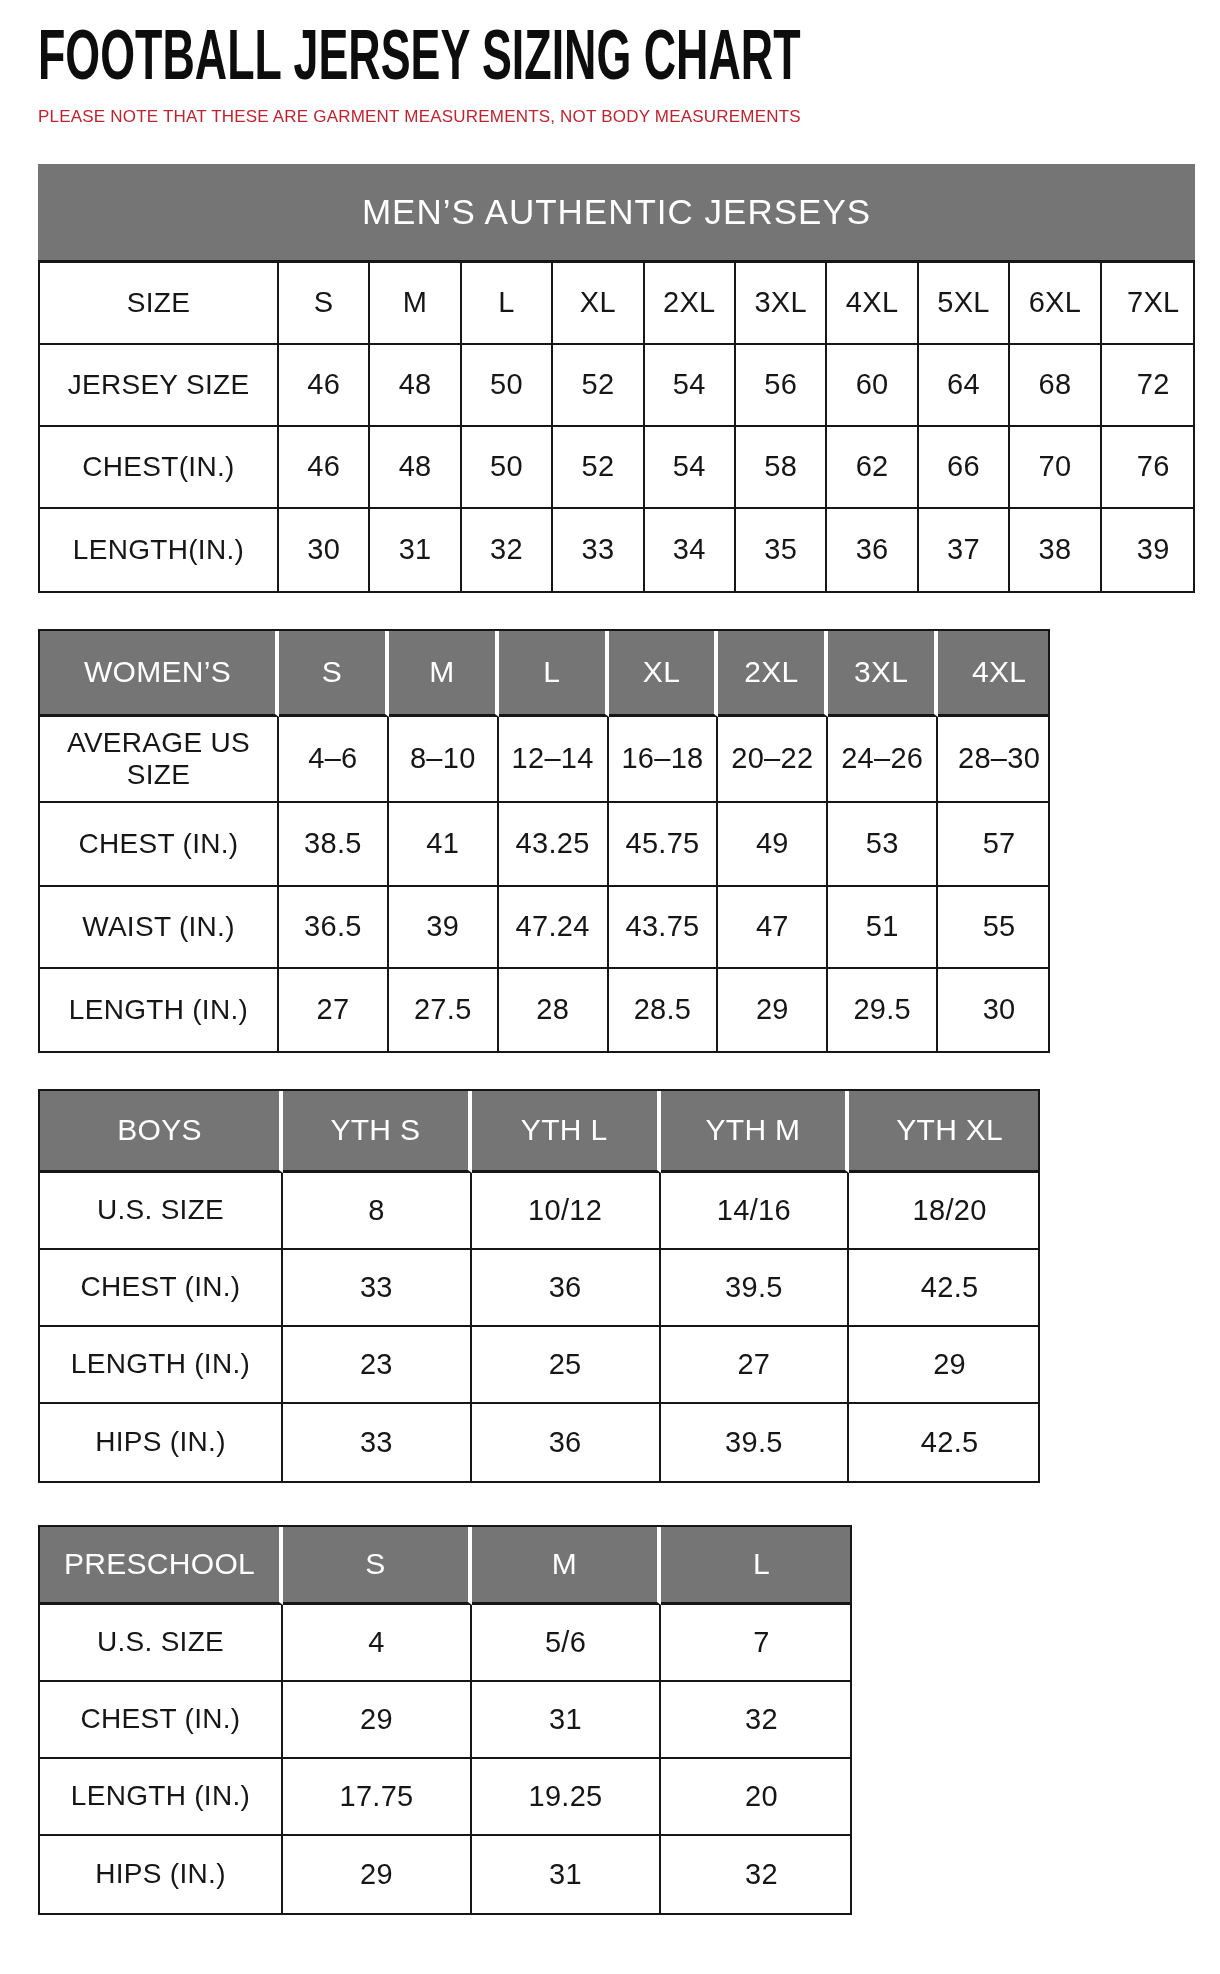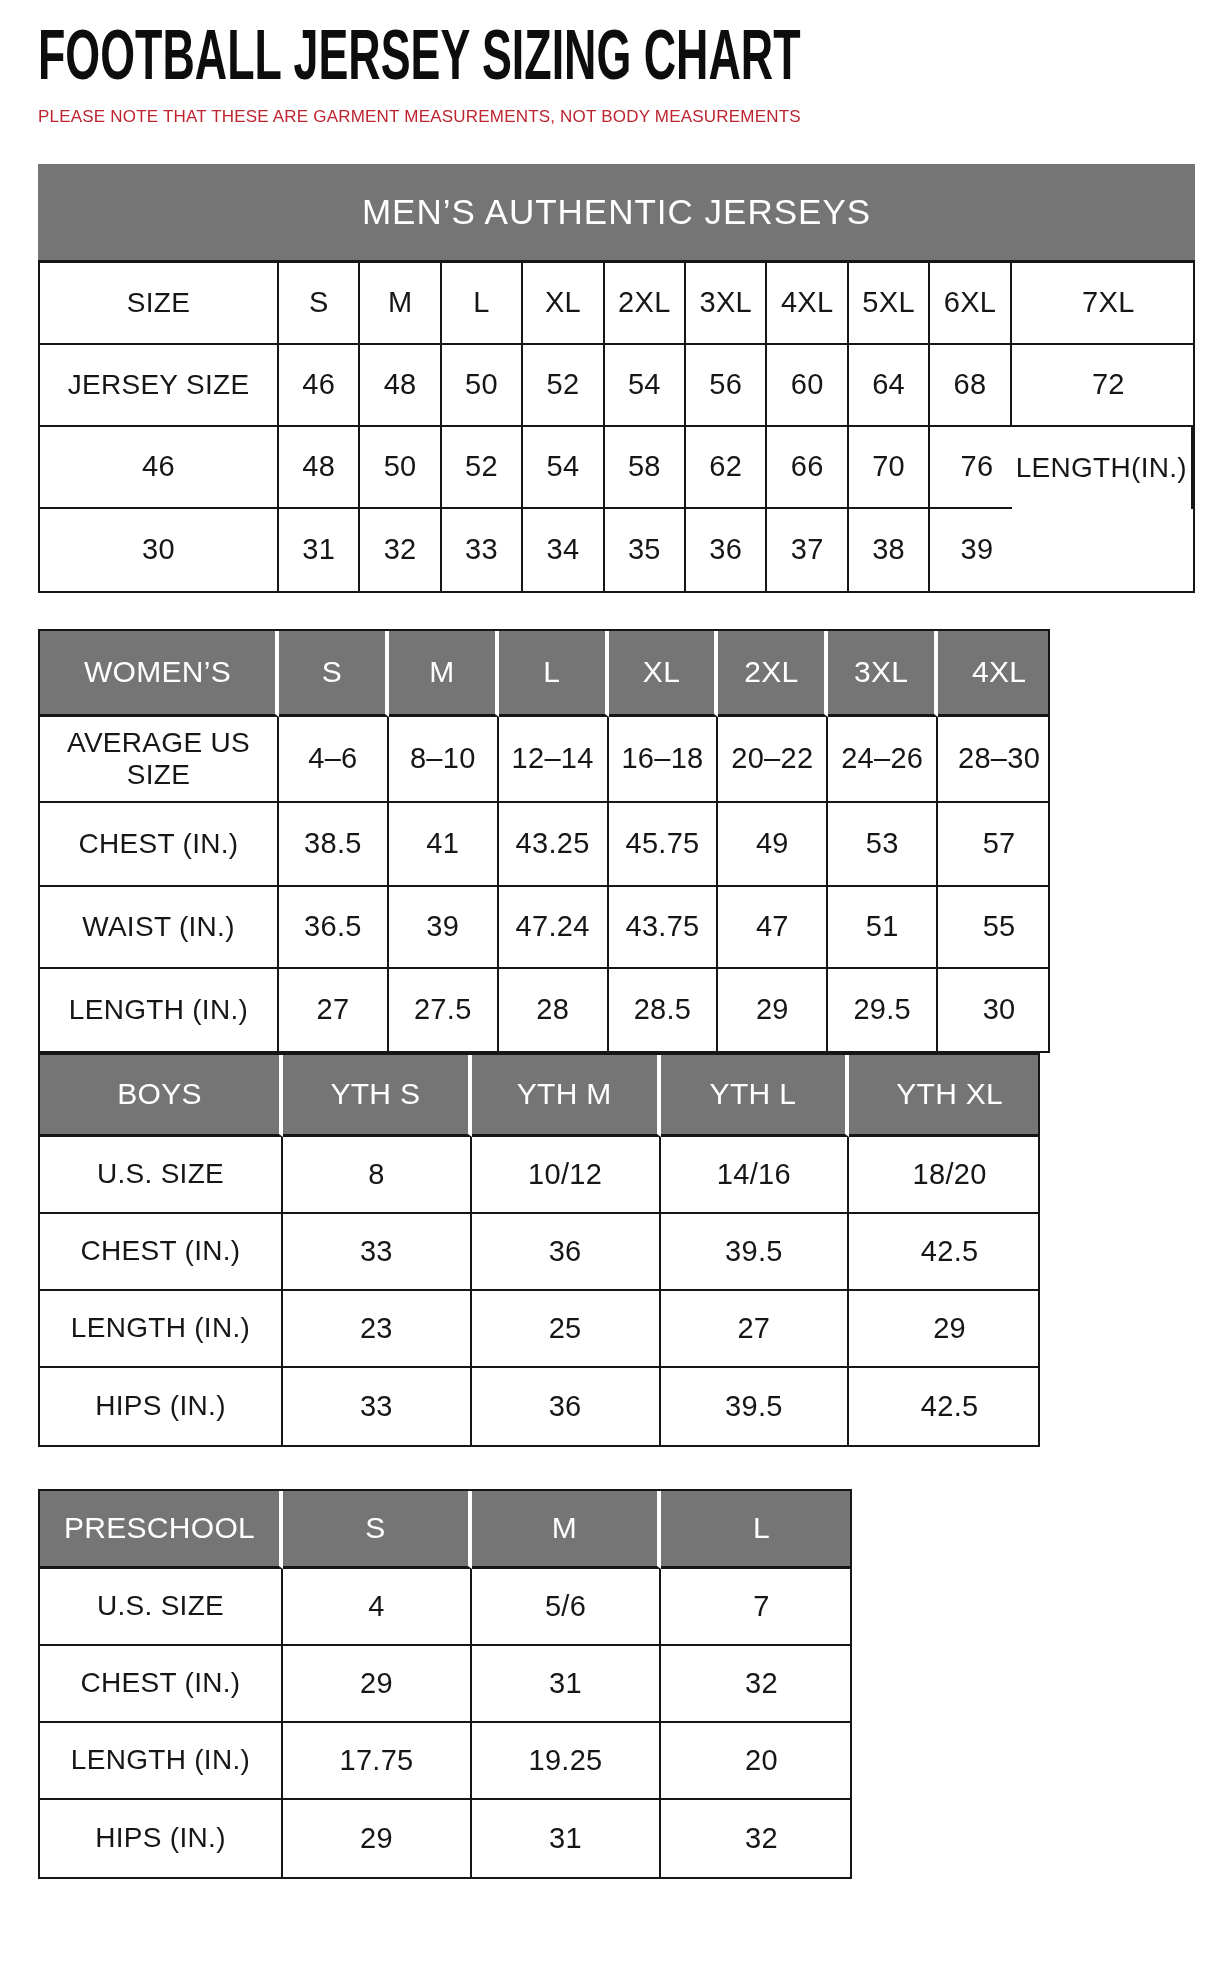--- a/index.html
+++ b/index.html
@@ -23,21 +23,21 @@
     font-size: 17px; line-height: 1.28;
     max-width: 872px;
     color: #be2430;
     font-weight: normal;
     letter-spacing: 0.2px;
   }
 
   .sizing-table { margin-top: 0; }
   .tbl-mens      { margin-top: 36px; }
   .tbl-womens    { margin-top: 36px; }
-  .tbl-boys      { }
+  .tbl-boys      { margin-top: 36px; }
   .tbl-preschool { margin-top: 42px; }
 
   .banner {
     width: 1157px; height: 96px;
     background: #757575; color: #ffffff;
     display: flex; align-items: center; justify-content: center;
     font-size: 35px; letter-spacing: 1px;
   }
 
   .tbl-grid { display: grid; border: 2px solid #161616; background: #ffffff; }
@@ -96,20 +96,21 @@
         <div class="cell vcell">46</div>
         <div class="cell vcell">48</div>
         <div class="cell vcell">50</div>
         <div class="cell vcell">52</div>
         <div class="cell vcell">54</div>
         <div class="cell vcell">56</div>
         <div class="cell vcell">60</div>
         <div class="cell vcell">64</div>
         <div class="cell vcell">68</div>
         <div class="cell vcell last">72</div>
+        <div class="cell lcell">CHEST(IN.)</div>
         <div class="cell vcell">46</div>
         <div class="cell vcell">48</div>
         <div class="cell vcell">50</div>
         <div class="cell vcell">52</div>
         <div class="cell vcell">54</div>
         <div class="cell vcell">58</div>
         <div class="cell vcell">62</div>
         <div class="cell vcell">66</div>
         <div class="cell vcell">70</div>
         <div class="cell vcell last">76</div>
@@ -169,22 +170,22 @@
         <div class="cell vcell lastrow">29</div>
         <div class="cell vcell lastrow">29.5</div>
         <div class="cell vcell last lastrow">30</div>
       </div>
   </div>
 
   <div class="sizing-table tbl-boys">
     <div class="tbl-grid">
         <div class="cell hcell lcell">BOYS</div>
         <div class="cell hcell">YTH S</div>
+        <div class="cell hcell">YTH L</div>
         <div class="cell hcell">YTH M</div>
-        <div class="cell hcell">YTH L</div>
         <div class="cell hcell last">YTH XL</div>
         <div class="cell lcell">U.S. SIZE</div>
         <div class="cell vcell">8</div>
         <div class="cell vcell">10/12</div>
         <div class="cell vcell">14/16</div>
         <div class="cell vcell last">18/20</div>
         <div class="cell lcell">CHEST (IN.)</div>
         <div class="cell vcell">33</div>
         <div class="cell vcell">36</div>
         <div class="cell vcell">39.5</div>

